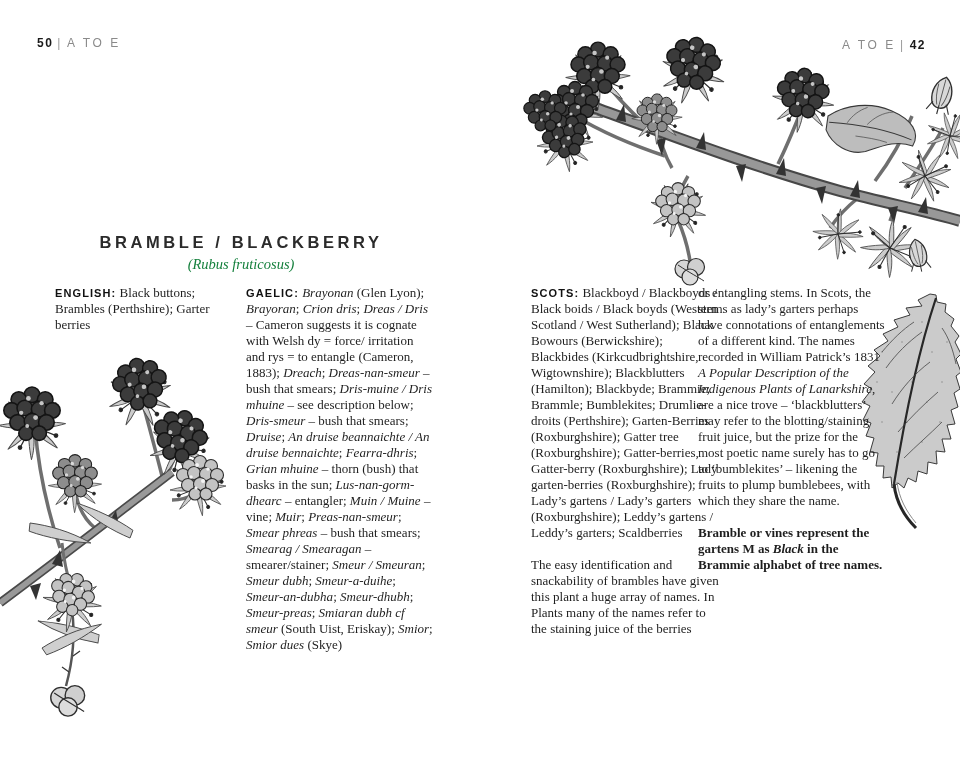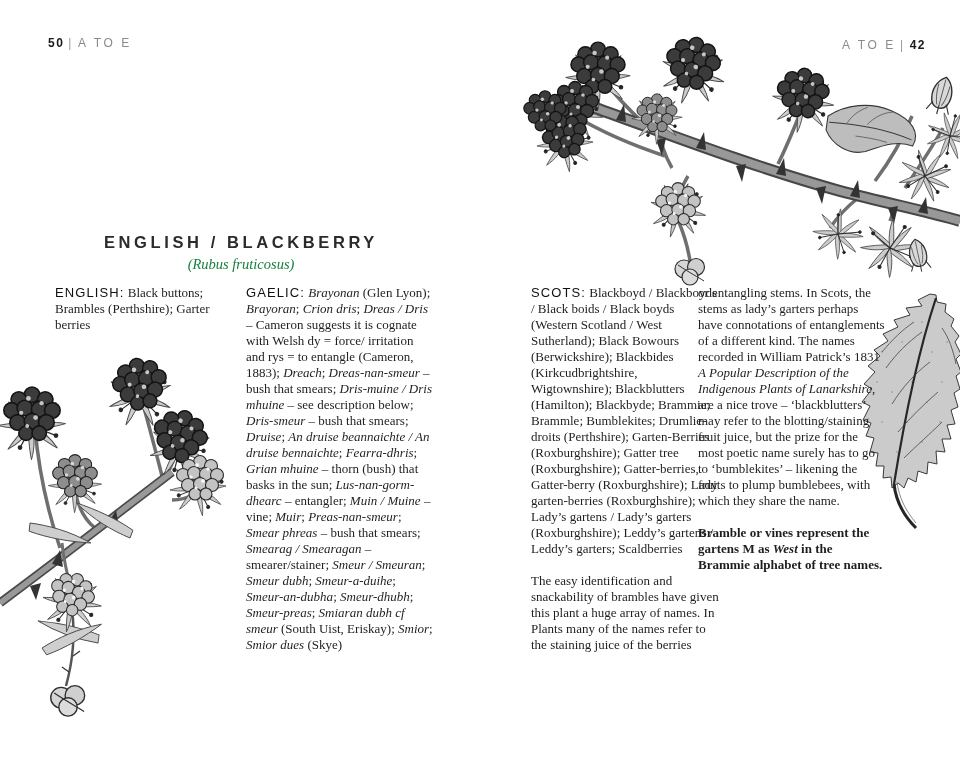--- a/index.html
+++ b/index.html
@@ -5,35 +5,35 @@
   html,body{margin:0;padding:0;background:#ffffff;}
   body{width:960px;height:767px;position:relative;overflow:hidden;
        font-family:"Liberation Serif",serif;color:#1f1f1f;}
   .spread{position:absolute;inset:0;background:#fff;}
 
   
   .runhead{position:absolute;font-family:"Liberation Sans",sans-serif;
            font-size:12px;letter-spacing:2.6px;color:#8a8a8a;white-space:nowrap;}
   .runhead .pgnum{color:#1a1a1a;font-weight:bold;letter-spacing:1.5px;}
   .runhead .div{color:#9a9a9a;padding:0 4px;}
-  #head-left{left:48px;top:36px;}
+  #head-left{left:37px;top:36px;}
   #head-right{right:34px;top:38px;}
 
   
   .title-block{position:absolute;left:56px;top:233px;width:370px;text-align:center;}
   .title{font-family:"Liberation Sans",sans-serif;font-size:16.5px;font-weight:600;
          letter-spacing:3.6px;color:#2b2b2b;}
   .subtitle{font-family:"Liberation Serif",serif;font-style:italic;font-size:14.5px;
             margin-top:4px;color:#15803d;}
 
   
   .col{position:absolute;font-size:13px;line-height:16px;color:#1e1e1e;}
   .col p{margin:0;}
   .col .gap{margin-top:16px;}
-  .label{font-family:"Liberation Sans",sans-serif;font-weight:normal;font-size:13px;
+  .label{font-family:"Liberation Sans",sans-serif;font-weight:bold;font-size:11px;
          letter-spacing:1.1px;color:#101010;margin-top:12px;}
   #col-english{left:55px;top:285px;width:182px;}
   #col-gaelic{left:246px;top:285px;width:188px;}
   #col-scots{left:531px;top:285px;width:188px;}
   #col-right{left:698px;top:285px;width:188px;z-index:2;}
   .note{font-weight:bold;}
 
   
   .illus{position:absolute;z-index:1;}
   #illus-top{left:520px;top:16px;width:440px;height:278px;}
@@ -190,40 +190,40 @@
     <use href="#cl-mid" transform="translate(137,97) scale(0.85)"></use>
     <use href="#cl-light" transform="translate(158,188) scale(0.95)"></use>
 
     <use href="#leafb" transform="translate(308,100) rotate(8)"></use>
     <use href="#bud" transform="translate(422,78) scale(1.15) rotate(15)"></use>
     <use href="#bud" transform="translate(398,238) rotate(-12)"></use>
     <use href="#rbud" transform="translate(170,255)"></use>
   </svg>
 
   <div class="title-block">
-    <div class="title">ENGLISH / BLACKBERRY</div>
+    <div class="title">BRAMBLE / BLACKBERRY</div>
     <div class="subtitle">(Rubus fruticosus)</div>
   </div>
 
   <div class="col" id="col-english">
     <p><span class="label">ENGLISH:</span><span> Black buttons; Brambles (Perthshire); Garter berries</span></p>
   </div>
 
   <div class="col" id="col-gaelic">
     <p><span class="label">GAELIC:</span><span><span> </span><span style="font-style: italic;">Brayonan</span><span> (Glen Lyon); </span><span style="font-style: italic;">Brayoran</span><span>; </span><span style="font-style: italic;">Crion dris</span><span>; </span><span style="font-style: italic;">Dreas / Dris</span><span> – Cameron suggests it is cognate with Welsh dy = force/ irritation and rys = to entangle (Cameron, 1883); </span><span style="font-style: italic;">Dreach</span><span>; </span><span style="font-style: italic;">Dreas-nan-smeur</span><span> – bush that smears; </span><span style="font-style: italic;">Dris-muine / Dris mhuine</span><span> – see description below; </span><span style="font-style: italic;">Dris-smeur</span><span> – bush that smears; </span><span style="font-style: italic;">Druise</span><span>; </span><span style="font-style: italic;">An druise beannaichte / An druise bennaichte</span><span>; </span><span style="font-style: italic;">Fearra-dhris</span><span>; </span><span style="font-style: italic;">Grian mhuine</span><span> – thorn (bush) that basks in the sun; </span><span style="font-style: italic;">Lus-nan-gorm-dhearc</span><span> – entangler; </span><span style="font-style: italic;">Muin / Muine</span><span> – vine; </span><span style="font-style: italic;">Muir</span><span>; </span><span style="font-style: italic;">Preas-nan-smeur</span><span>; </span><span style="font-style: italic;">Smear phreas</span><span> – bush that smears; </span><span style="font-style: italic;">Smearag / Smearagan</span><span> –smearer/stainer; </span><span style="font-style: italic;">Smeur / Smeuran</span><span>; </span><span style="font-style: italic;">Smeur dubh</span><span>; </span><span style="font-style: italic;">Smeur-a-duihe</span><span>; </span><span style="font-style: italic;">Smeur-an-dubha</span><span>; </span><span style="font-style: italic;">Smeur-dhubh</span><span>; </span><span style="font-style: italic;">Smeur-preas</span><span>; </span><span style="font-style: italic;">Smiaran dubh cf smeur</span><span> (South Uist, Eriskay); </span><span style="font-style: italic;">Smior</span><span>; </span><span style="font-style: italic;">Smior dues</span><span> (Skye)</span></span></p>
   </div>
 
   <div class="col" id="col-scots">
     <p><span class="label">SCOTS:</span><span> Blackboyd / Blackboyds / Black boids / Black boyds (Western Scotland / West Sutherland); Black Bowours (Berwickshire); Blackbides (Kirkcudbrightshire, Wigtownshire); Blackblutters (Hamilton); Blackbyde; Brammie; Brammle; Bumblekites; Drumlie-droits (Perthshire); Garten-Berries (Roxburghshire); Gatter tree (Roxburghshire); Gatter-berries, Gatter-berry (Roxburghshire); Lady garten-berries (Roxburghshire); Lady’s gartens / Lady’s garters (Roxburghshire); Leddy’s gartens / Leddy’s garters; Scaldberries</span></p>
     <p class="gap">The easy identification and snackability of brambles have given this plant a huge array of names. In Plants many of the names refer to the staining juice of the berries</p>
   </div>
 
   <div class="col" id="col-right">
     <p><span>or entangling stems. In Scots, the stems as lady’s garters perhaps have connotations of entanglements of a different kind. The names recorded in William Patrick’s 1831 </span><span style="font-style: italic;">A Popular Description of the Indigenous Plants of Lanarkshire</span><span>, are a nice trove – ‘blackblutters’ may refer to the blotting/staining fruit juice, but the prize for the most poetic name surely has to go to ‘bumblekites’ – likening the fruits to plump bumblebees, with which they share the name.</span></p>
-    <p class="gap note"><span style="font-weight: bold;">Bramble or vines represent the gartens M as </span><span style="font-style: italic; font-weight: bold;">West</span><span style="font-weight: bold;"> in the Brammie alphabet of tree names.</span></p>
+    <p class="gap note"><span style="font-weight: bold;">Bramble or vines represent the gartens M as </span><span style="font-style: italic; font-weight: bold;">Black</span><span style="font-weight: bold;"> in the Brammie alphabet of tree names.</span></p>
   </div>
 
   <svg id="illus-sprig" class="illus" viewBox="0 0 258 419">
 
     <g stroke="#6f6f6f" stroke-width="3.5" fill="none">
       <path d="M35,80 C38,115 45,155 60,200"></path>
       <path d="M142,52 C148,75 155,100 162,128"></path>
       <path d="M178,102 C172,115 168,125 165,133"></path>
       <path d="M198,145 C188,150 180,152 172,152"></path>
       <path d="M75,142 C78,160 85,172 95,180"></path>

